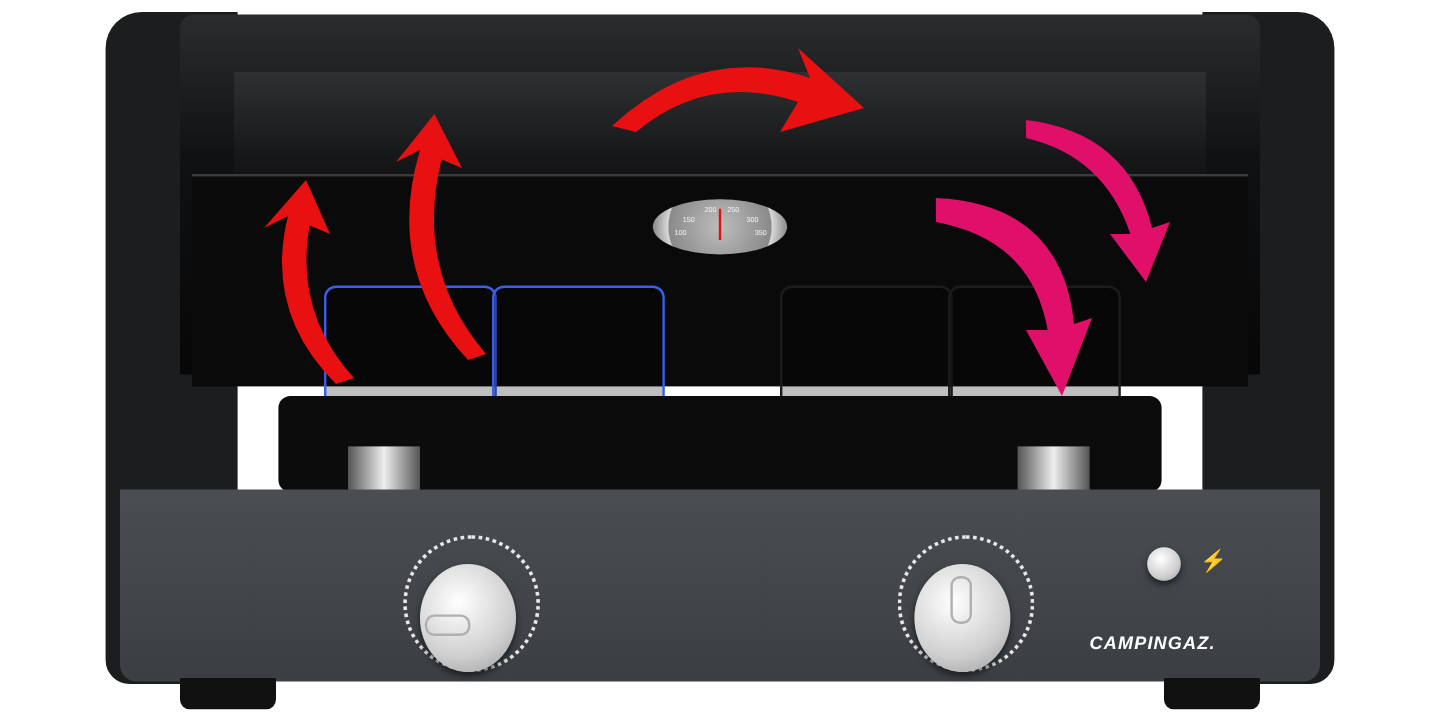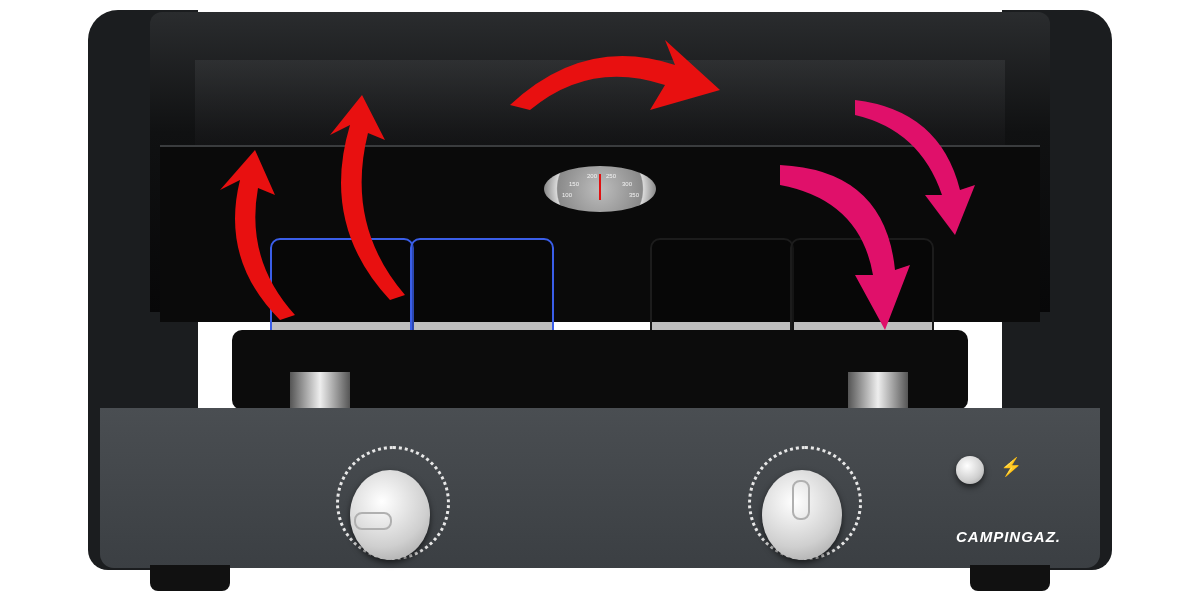--- a/index.html
+++ b/index.html
@@ -53,21 +53,21 @@
   <div class="abs" style="left:4px;top:42px;width:34px;height:14px;border-radius:8px;border:2px solid #b0b0b0;"></div>
 </div>
 <div class="abs knob-ring" style="left:748px;top:446px;width:108px;height:108px;"></div>
 <div class="abs knob" style="left:762px;top:470px;width:80px;height:90px;">
   <div class="abs" style="left:30px;top:10px;width:14px;height:36px;border-radius:8px;border:2px solid #b0b0b0;"></div>
 </div>
 
 <div class="abs knob" style="left:956px;top:456px;width:28px;height:28px;"></div>
 <span class="abs" style="left:1000px;top:456px;color:#fff;font-size:18px;">⚡</span>
 
-<span class="abs" style="left:908px;top:528px;color:#fff;font-weight:bold;font-style:italic;font-size:15px;letter-spacing:1px;margin-left:48px;">CAMPINGAZ.</span>
+<span class="abs" style="left:908px;top:528px;color:#fff;font-weight:bold;font-style:italic;font-size:15px;letter-spacing:1px;">CAMPINGAZ.</span>
 
 <div class="abs foot" style="left:150px;top:565px;width:80px;height:26px;"></div>
 <div class="abs foot" style="left:970px;top:565px;width:80px;height:26px;"></div>
 
 <svg class="arrow" style="left:200px;top:150px;" width="100" height="180">
     <path d="M80 170 Q20 110 40 30 L20 40 L55 0 L75 45 L58 38 Q45 110 95 165 Z" fill="#e81010"></path>
   </svg>
 <svg class="arrow" style="left:300px;top:95px;" width="110" height="210">
     <path d="M90 205 Q20 130 50 30 L30 40 L62 0 L85 45 L68 38 Q45 130 105 200 Z" fill="#e81010"></path>
   </svg>

